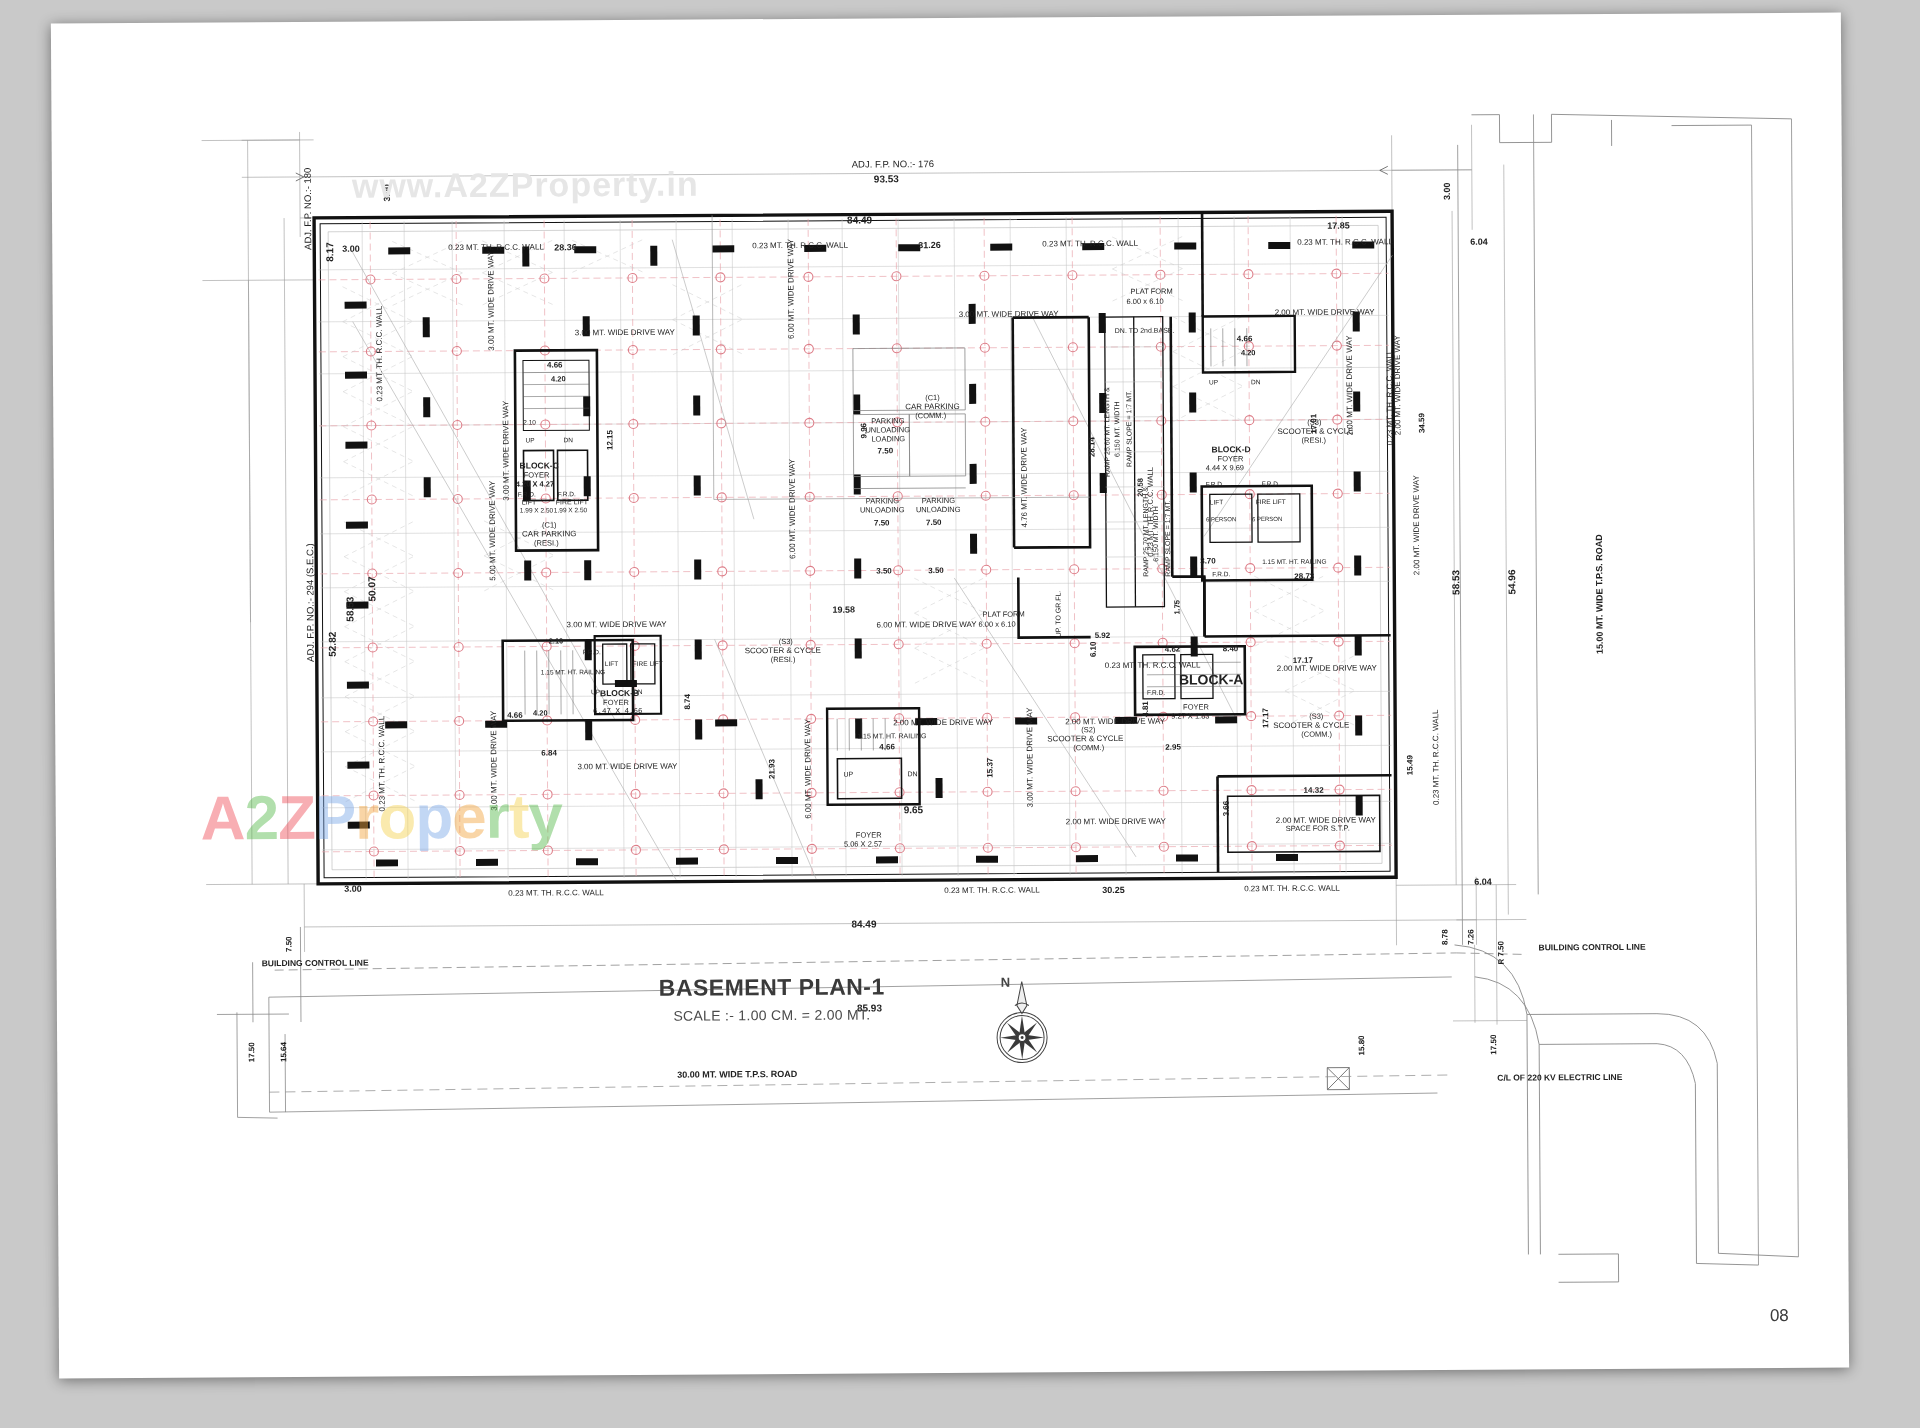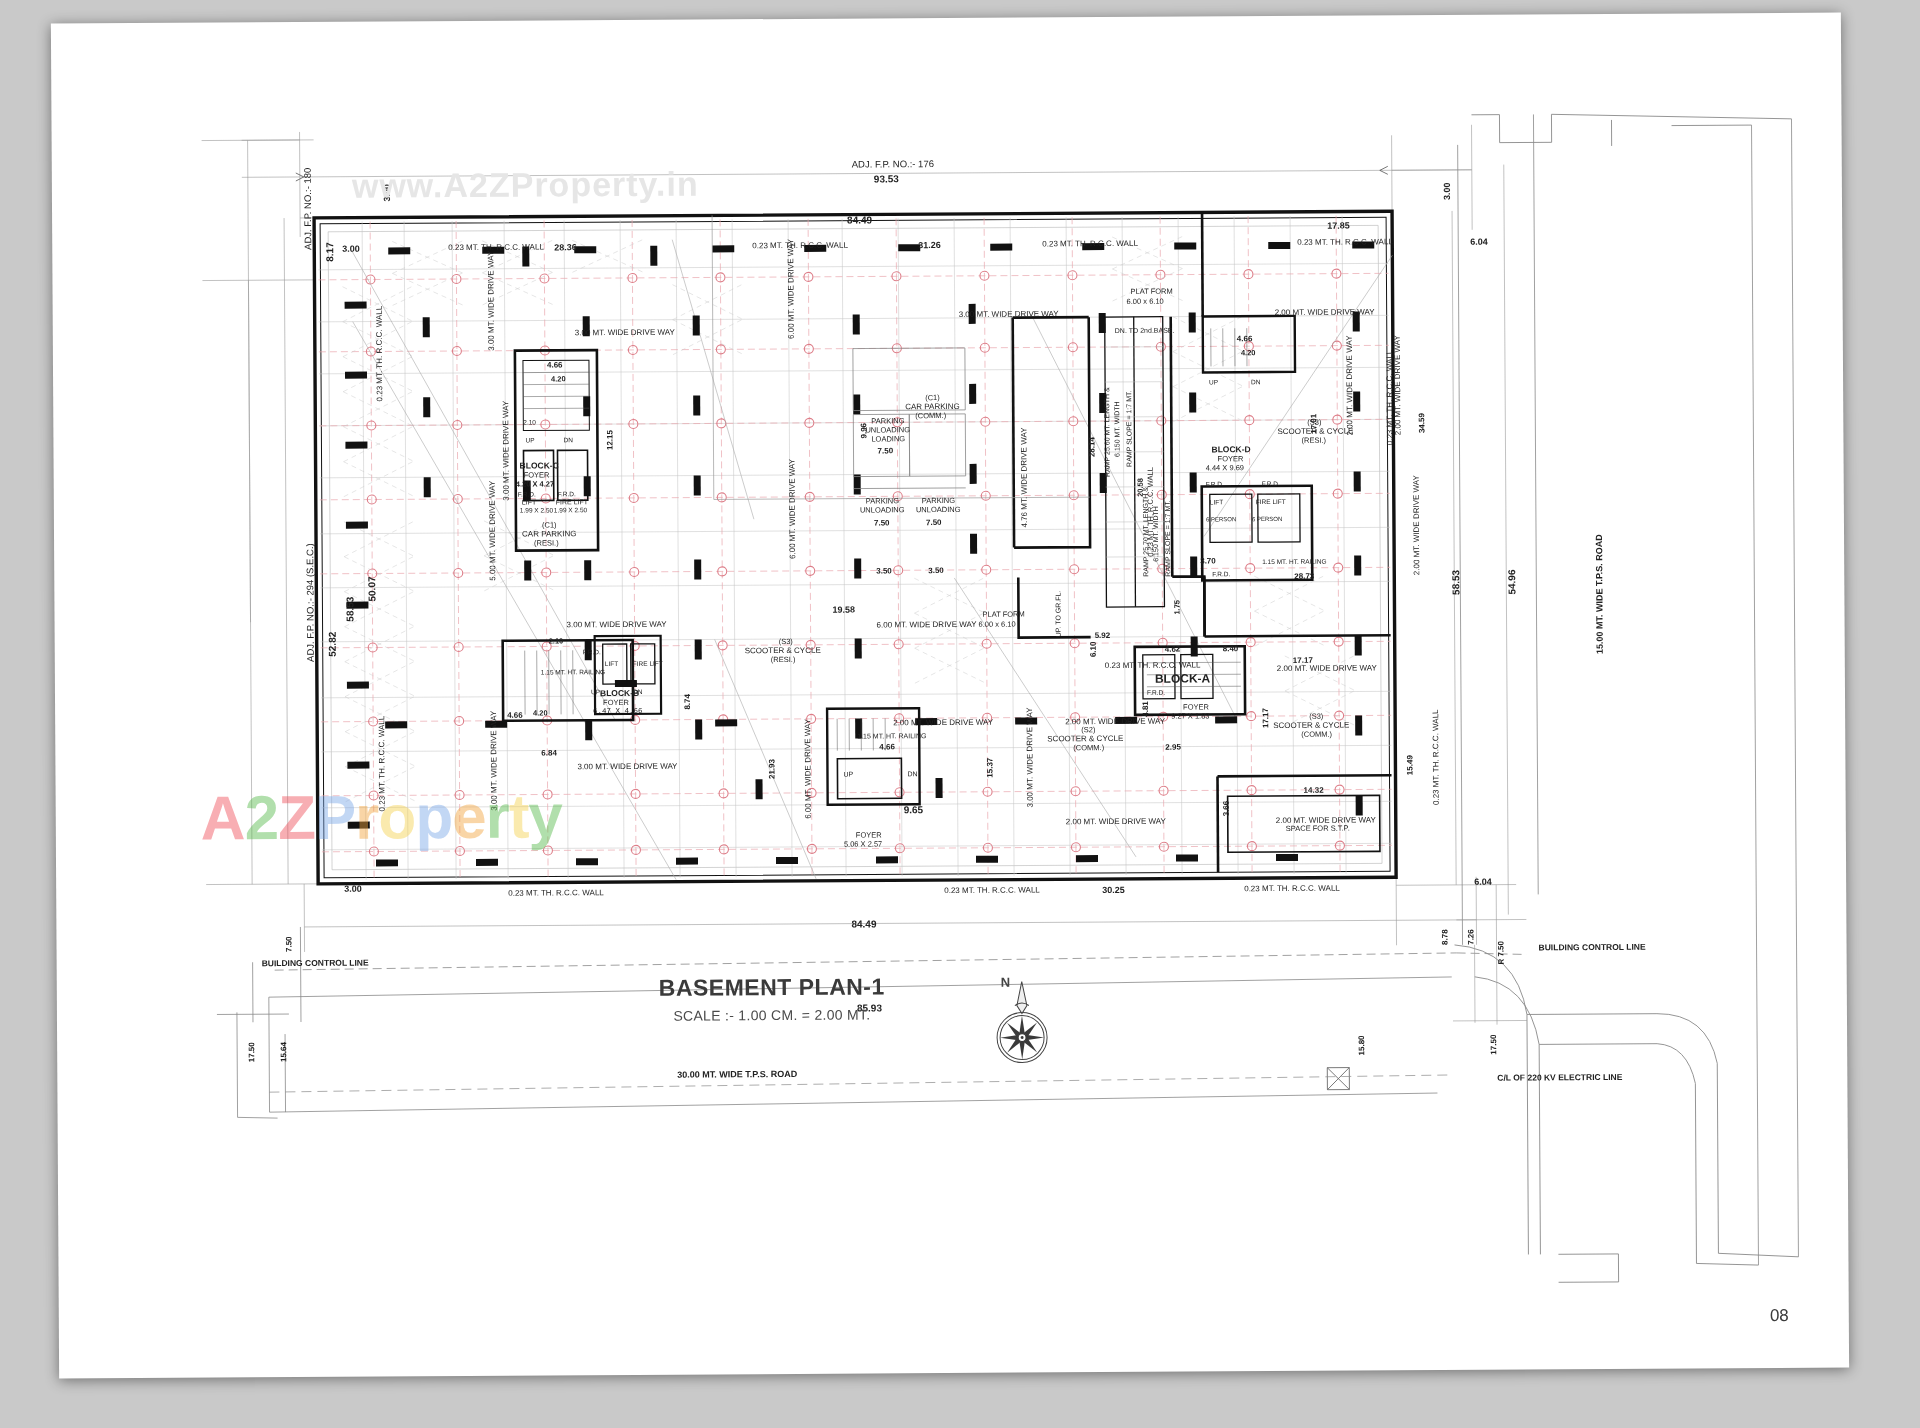--- a/index.html
+++ b/index.html
@@ -632,21 +632,21 @@
       <div class="txt" style="left:462px;top:459px;font-size:7.5px;font-weight:bold;">4.20 X 4.27</div>
 
       <div class="txt b" style="left:545px;top:668px;font-size:8.5px;">BLOCK-B</div>
       <div class="txt" style="left:548px;top:678px;font-size:7.5px;">FOYER</div>
       <div class="txt" style="left:538px;top:687px;font-size:7.5px;font-family:Liberation Mono, monospace;">6.47 X 4.66</div>
 
       <div class="txt b" style="left:1158px;top:428px;font-size:8.5px;">BLOCK-D</div>
       <div class="txt" style="left:1164px;top:438px;font-size:7.5px;">FOYER</div>
       <div class="txt" style="left:1152px;top:447px;font-size:7.5px;">4.44 X 9.69</div>
 
-      <div class="txt b" style="left:1100px;top:655px;font-size:12px;">BLOCK-A</div>
+      <div class="txt b" style="left:1124px;top:655px;font-size:14px;">BLOCK-A</div>
       <div class="txt" style="left:1128px;top:686px;font-size:7.5px;">FOYER</div>
       <div class="txt" style="left:1116px;top:695px;font-size:7.5px;">9.27 X 1.83</div>
 
       <div class="txt" style="left:872px;top:375px;font-size:7.5px;">(C1)</div>
       <div class="txt" style="left:852px;top:384px;font-size:8px;">CAR PARKING</div>
       <div class="txt" style="left:862px;top:393px;font-size:7.5px;">(COMM.)</div>
 
       <div class="txt" style="left:488px;top:500px;font-size:7.5px;">(C1)</div>
       <div class="txt" style="left:468px;top:509px;font-size:8px;">CAR PARKING</div>
       <div class="txt" style="left:480px;top:518px;font-size:7.5px;">(RESI.)</div>

